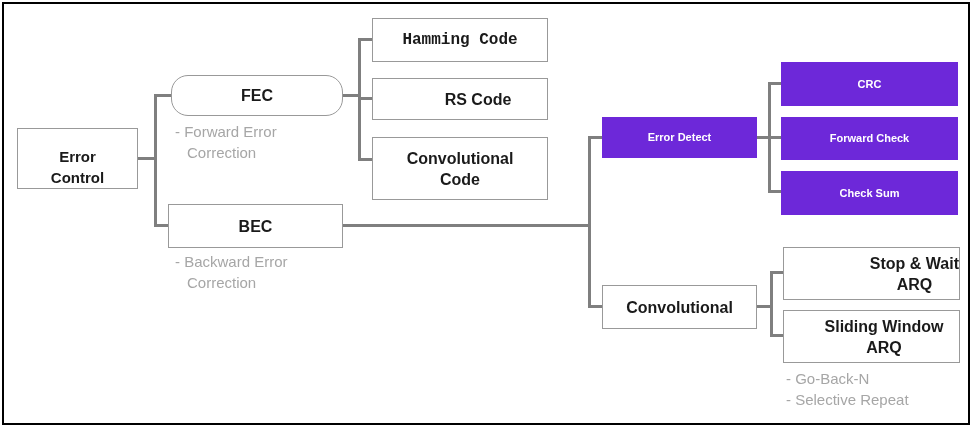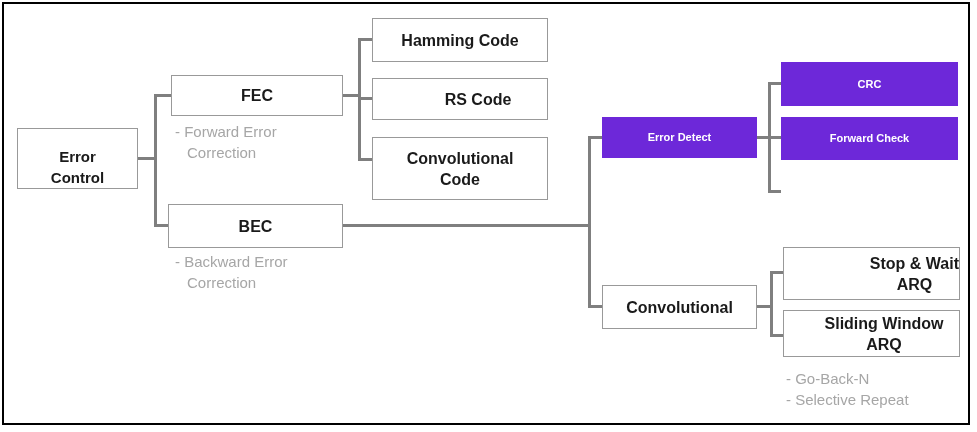--- a/index.html
+++ b/index.html
@@ -96,59 +96,62 @@
   <div class="conn" style="left:757px;top:305px;width:14px;height:3px;"></div>
   <div class="conn" style="left:770px;top:271px;width:3px;height:66px;"></div>
   <div class="conn" style="left:773px;top:271px;width:10px;height:3px;"></div>
   <div class="conn" style="left:773px;top:334px;width:10px;height:3px;"></div>
 
   <div class="node" style="left:17px;top:128px;width:121px;height:61px;font-size:15px;align-items:flex-end;">
     <span>Error
 Control</span>
   </div>
 
-  <div class="node" style="left:171px;top:75px;width:172px;height:41px;">
+  <div class="node" style="left:171px;top:75px;width:172px;height:41px;border-radius:17px;">
     <span>FEC</span>
   </div>
   <div class="note" style="left:175px;top:121px;width:165px;">- Forward Error
 Correction</div>
 
   <div class="node" style="left:168px;top:204px;width:175px;height:44px;">
     <span>BEC</span>
   </div>
   <div class="note" style="left:175px;top:251px;width:170px;">- Backward Error
 Correction</div>
 
-  <div class="node" style="left:372px;top:18px;width:176px;height:44px;">
+  <div class="node" style="left:372px;top:18px;width:176px;height:44px;font-family:Liberation Mono, monospace;">
     <span>Hamming Code</span>
   </div>
   <div class="node" style="left:372px;top:78px;width:176px;height:42px;padding-left:36px;">
     <span>RS Code</span>
   </div>
   <div class="node" style="left:372px;top:137px;width:176px;height:63px;">
     <span>Convolutional
 Code</span>
   </div>
 
   <div class="node blue" style="left:602px;top:117px;width:155px;height:41px;">
     <span>Error Detect</span>
   </div>
   <div class="node blue" style="left:781px;top:62px;width:177px;height:44px;">
     <span>CRC</span>
   </div>
   <div class="node blue" style="left:781px;top:117px;width:177px;height:43px;">
     <span>Forward Check</span>
   </div>
+  <div class="node blue" style="left:781px;top:171px;width:177px;height:44px;">
+    <span>Check Sum</span>
+  </div>
 
   <div class="node" style="left:602px;top:285px;width:155px;height:44px;">
     <span>Convolutional</span>
   </div>
   <div class="node" style="left:783px;top:247px;width:177px;height:53px;justify-content:flex-end;">
     <span>Stop &amp; Wait
 ARQ</span>
   </div>
-  <div class="node" style="left:783px;top:310px;width:177px;height:47px;padding-left:25px;">
+  <div class="node" style="left:783px;top:310px;width:177px;height:53px;padding-left:25px;">
     <span>Sliding Window
 ARQ</span>
   </div>
   <div class="note no-hang" style="left:786px;top:368px;width:180px;">- Go-Back-N
 - Selective Repeat</div>
 </div>
 
 </body></html>

